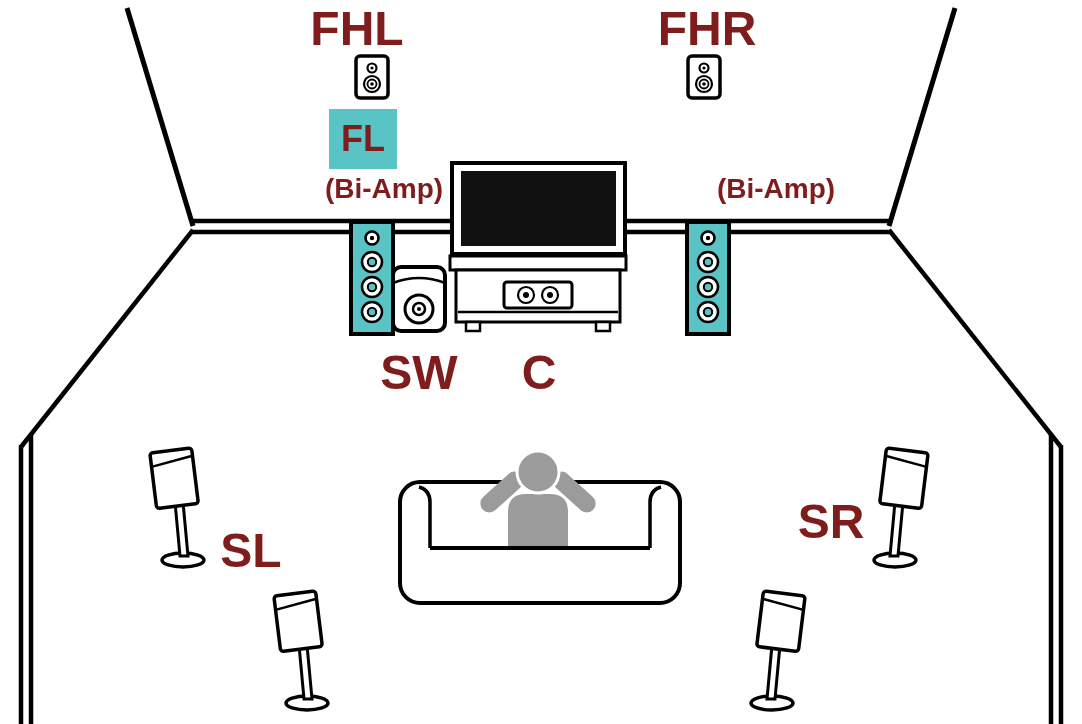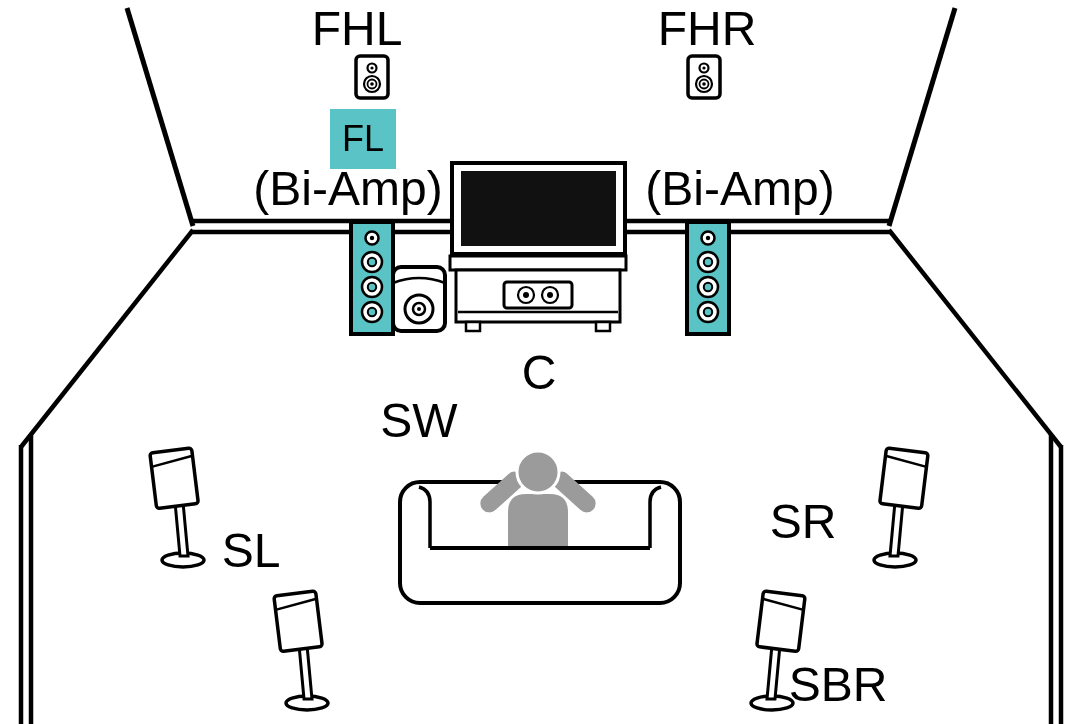--- a/index.html
+++ b/index.html
@@ -9,24 +9,24 @@
     --color-line:#000000;
   }
   html,body{margin:0;padding:0;background:#fff;}
   #stage{
     position:relative;width:1082px;height:724px;background:#fff;
     font-family:"Liberation Sans",sans-serif;overflow:hidden;
   }
   #stage svg{position:absolute;left:0;top:0;}
   .label{
     position:absolute;transform:translate(-50%,-50%);
-    font-weight:normal;color:#000000;white-space:nowrap;line-height:1;
+    font-weight:bold;color:#7f1d1d;white-space:nowrap;line-height:1;
   }
   .lbl-lg{font-size:48px;}
-  .lbl-mid{font-size:48px;}
+  .lbl-mid{font-size:28px;margin-left:36px;}
   .hl-box{
     background:var(--color-highlight);
     padding:12px 12px;font-size:36px;
   }
   .hl{fill:var(--color-highlight);}
 </style>
 </head>
 <body>
 
 <div id="stage">
@@ -129,21 +129,20 @@
   </svg>
 
   <div class="label lbl-lg" style="left:357px;top:29px;">FHL</div>
   <div class="label lbl-lg" style="left:707px;top:29px;">FHR</div>
 
   <div class="label hl-box" style="left:363px;top:139px;">FL</div>
 
   <div class="label lbl-mid" style="left:348px;top:189px;">(Bi-Amp)</div>
   <div class="label lbl-mid" style="left:740px;top:189px;">(Bi-Amp)</div>
 
-  <div class="label lbl-lg" style="left:419px;top:373px;margin-top:48px;">SW</div>
+  <div class="label lbl-lg" style="left:419px;top:373px;">SW</div>
   <div class="label lbl-lg" style="left:539px;top:373px;">C</div>
 
   <div class="label lbl-lg" style="left:251px;top:551px;">SL</div>
-  <div class="label lbl-lg" style="left:803px;top:522px;">SR</div>
+  <div class="label lbl-lg" style="left:831px;top:522px;">SR</div>
 
-  <div class="label lbl-lg" style="left:838px;top:685px;">SBR</div>
 
 </div>
 
 </body></html>

